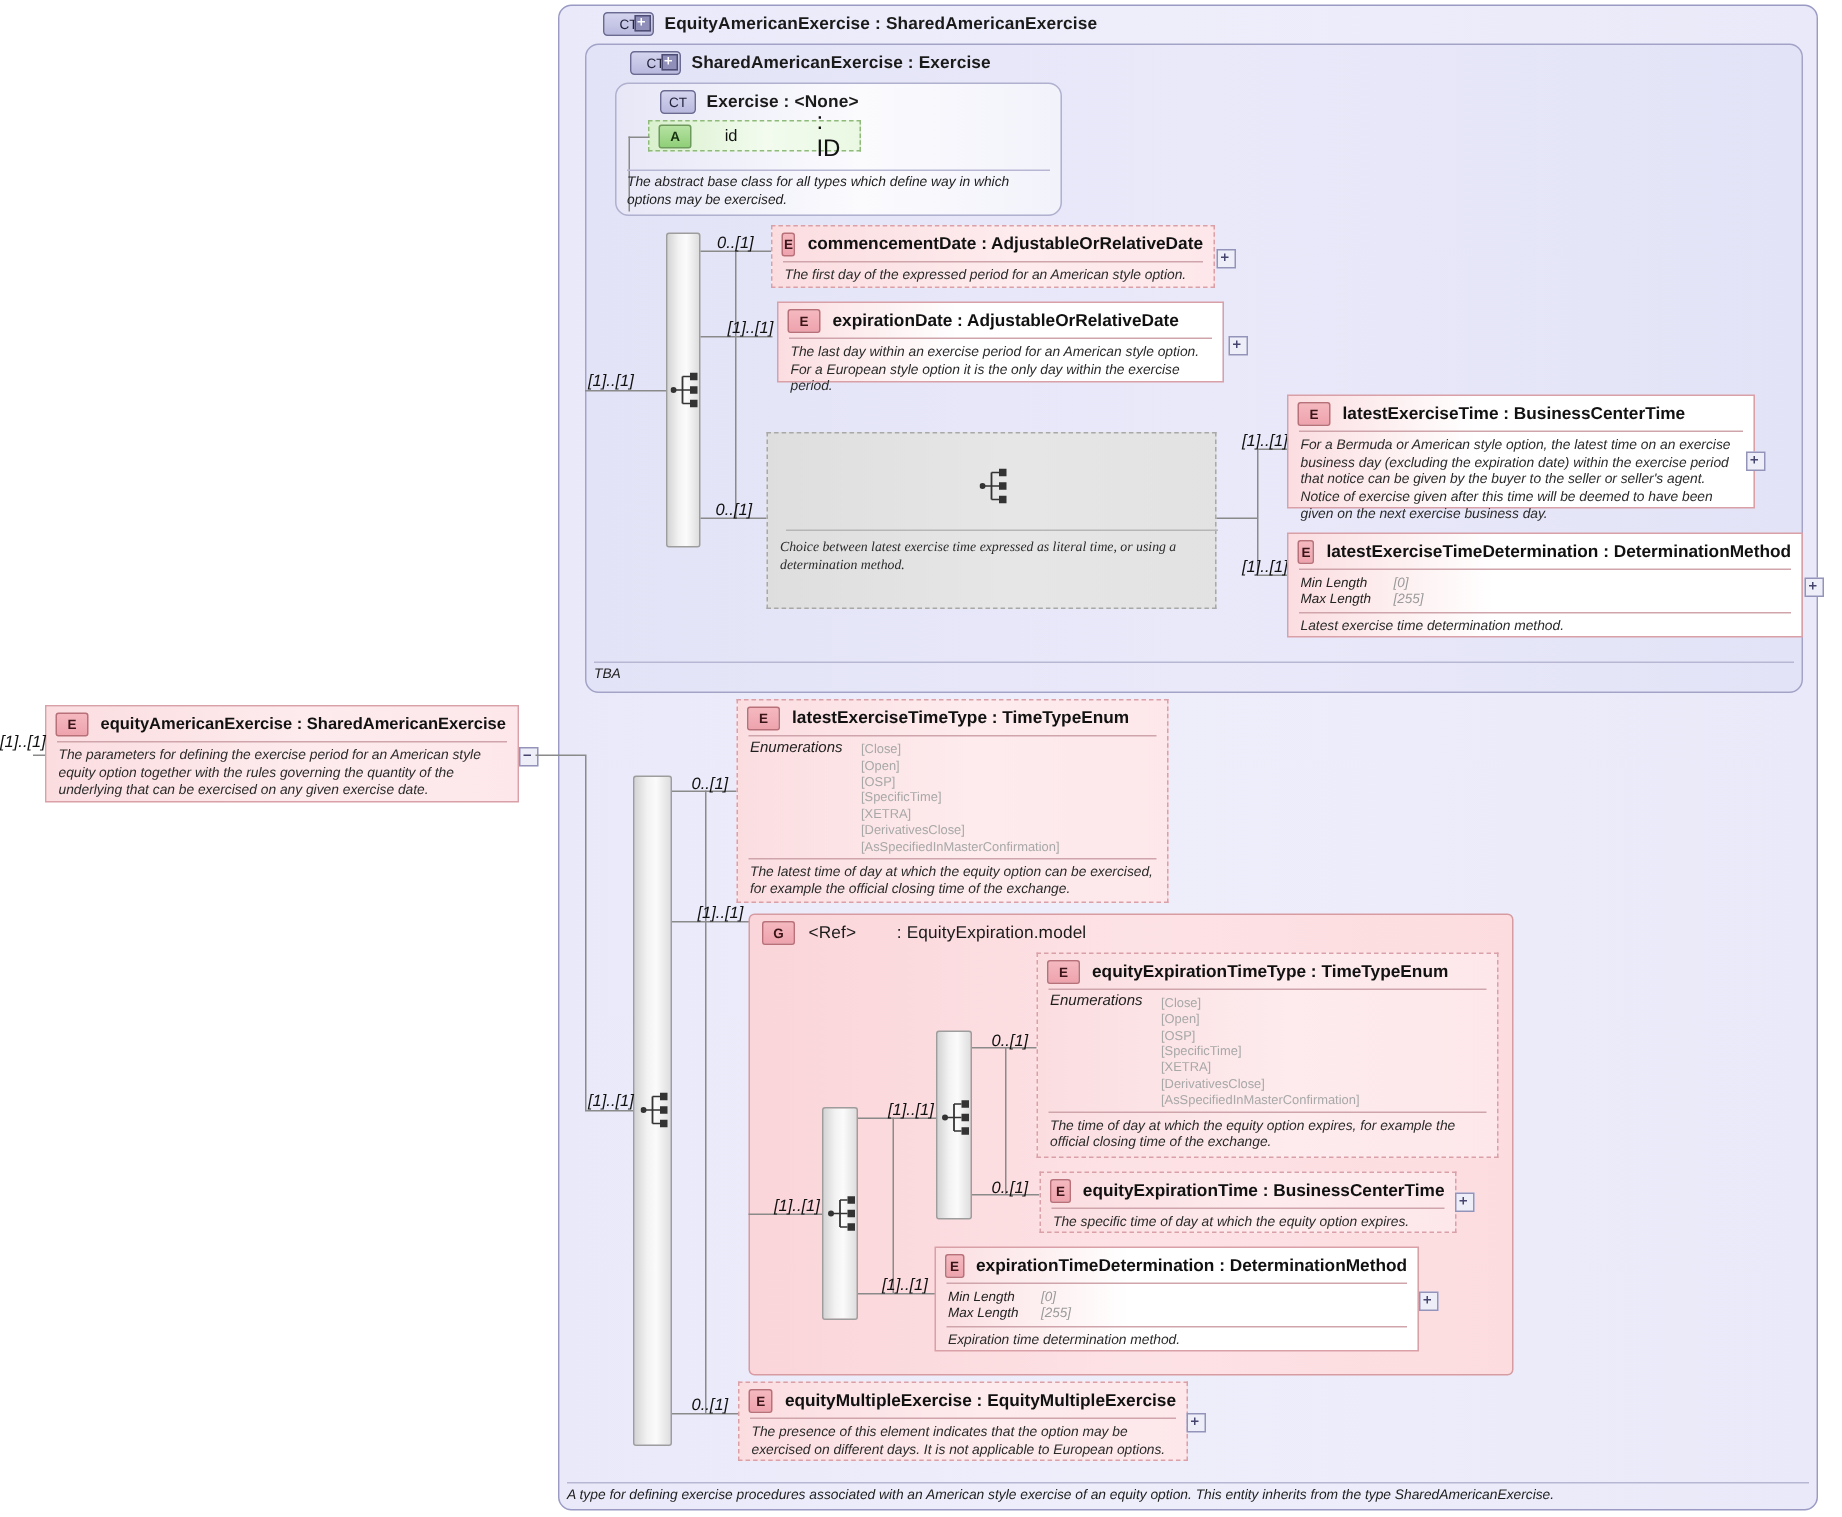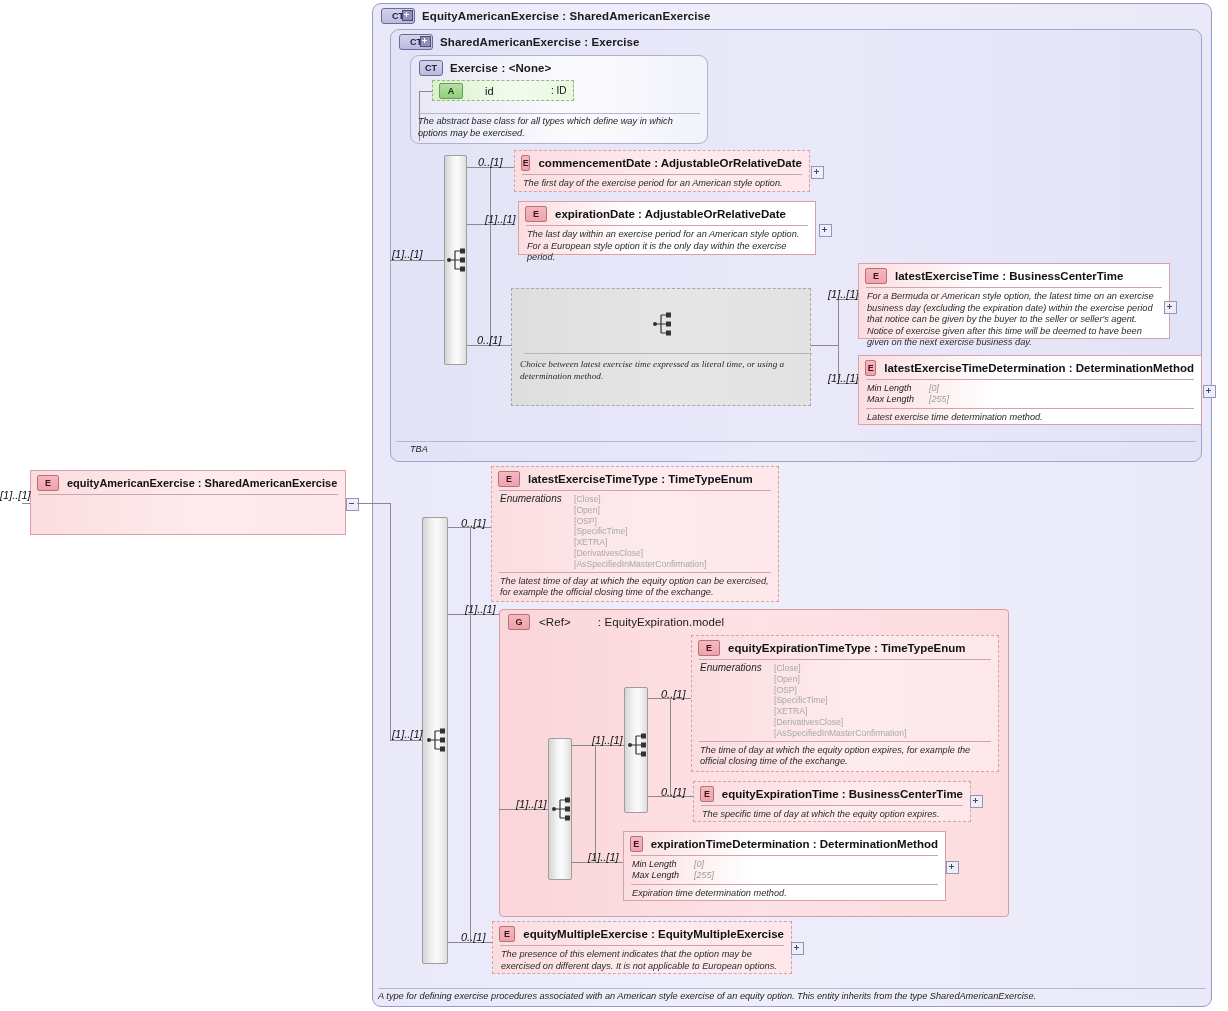--- a/index.html
+++ b/index.html
@@ -26,24 +26,25 @@
     border:1px solid #d79ba2;border-radius:4px;
   }
 
   .hdr{display:flex;align-items:center;gap:7px;padding:5px 8px 3px 8px;}
   .hdr-title{font-size:11.5px;font-weight:bold;color:#1a1a1a;letter-spacing:.1px;white-space:nowrap;}
   .hdr-title.norm{font-weight:normal;}
 
   
   .badge{
     display:inline-flex;align-items:center;justify-content:center;
-    font-size:9px;font-weight:bold;color:#22223a;
+    font-size:9px;font-weight:normal;color:#22223a;
     width:26px;height:14px;border:1px solid #6a6a92;border-radius:3px;
     background:linear-gradient(to bottom,#d4d4ee,#b9b9df);
     position:relative;
+    margin-left:21px;
   }
   .badge .plus{
     position:absolute;right:1px;top:1px;width:9px;height:9px;
     background:#8f8fba;border:1px solid #4c4c74;
   }
   .badge .plus:before,.badge .plus:after{
     content:"";position:absolute;background:#fff;
   }
   .badge .plus:before{left:1px;top:3px;width:5px;height:1px;}
   .badge .plus:after{left:3px;top:1px;width:1px;height:5px;}
@@ -100,21 +101,21 @@
   .choicebox .sep{height:1px;background:#b6b6b6;margin:0 6px;}
   .choicebox .desc{font-size:9.2px;font-style:italic;color:#2a2a2a;line-height:11.5px;padding:4px 8px;}
 
   
   .abox{
     background:linear-gradient(to right,#d9f0cd 0%,#f2fbee 55%,#eaf8e3 100%);
     border:1px dashed #8fba7c;
     display:flex;align-items:center;gap:10px;padding:3px 6px;
   }
   .abox .aname{font-size:11px;color:#111;width:56px;margin-left:12px;}
-  .abox .atype{font-size:10px;color:#111;}
+  .abox .atype{font-size:16px;color:#111;}
 
   
   .seqbar{
     background:linear-gradient(to right,#d4d4d4 0%,#f2f2f2 35%,#fbfbfb 60%,#dedede 100%);
     border:1px solid #9d9d9d;
   }
   .vln{background:#8a8a8a;width:1px;}
   .hln{background:#8a8a8a;height:1px;}
   .card{
     position:absolute;font-size:11px;font-style:italic;color:#111;white-space:nowrap;
@@ -148,21 +149,21 @@
   <div class="sepline" style="left:378px;top:988px;width:828px;"></div>
   <div class="footnote" style="left:378px;top:991px;width:828px;">A type for defining exercise procedures associated with an American style exercise of an equity option. This entity inherits from the type SharedAmericanExercise.</div>
 
   <div class="abs ct-inner" style="left:390px;top:29px;width:812px;height:433px;">
     <div class="hdr" style="padding-top:4px;">
       <span class="badge badge-ct"><span class="plus"></span>CT</span>
       <span class="hdr-title">SharedAmericanExercise : Exercise</span>
     </div>
   </div>
   <div class="sepline" style="left:396px;top:441px;width:800px;"></div>
-  <div class="footnote" style="left:410px;top:444px;">TBA</div>
+  <div class="footnote" style="left:396px;top:444px;">TBA</div>
 
   <div class="abs ct-plain" style="left:410px;top:55px;width:298px;height:89px;">
     <div class="hdr" style="padding:4px 8px 2px 8px;">
       <span class="badge badge-ct noplus">CT</span>
       <span class="hdr-title">Exercise : &lt;None&gt;</span>
     </div>
   </div>
 
   <div class="abs abox" style="left:432px;top:80px;width:142px;height:21px;">
     <span class="badge-a">A</span>
@@ -200,21 +201,21 @@
   <div class="card" style="left:478px;top:156px;">0..[1]</div>
   <div class="card" style="left:485px;top:213px;">[1]..[1]</div>
   <div class="card" style="left:477px;top:334px;">0..[1]</div>
 
   <div class="abs ebox dashed" style="left:514px;top:150px;width:296px;height:42px;">
     <div class="e-hdr">
       <span class="badge-e">E</span>
       <span class="e-title">commencementDate : AdjustableOrRelativeDate</span>
     </div>
     <div class="sep"></div>
-    <div class="desc">The first day of the exercise period for an American style option.</div>
+    <div class="desc">The first day of the expressed period for an American style option.</div>
   </div>
   <div class="expander" style="left:811px;top:166px;"></div>
 
   <div class="abs ebox white" style="left:518px;top:201px;width:298px;height:54px;">
     <div class="e-hdr">
       <span class="badge-e">E</span>
       <span class="e-title">expirationDate : AdjustableOrRelativeDate</span>
     </div>
     <div class="sep"></div>
     <div class="desc">The last day within an exercise period for an American style option. For a European style option it is the only day within the exercise period.</div>
@@ -274,20 +275,21 @@
     <div class="desc">Latest exercise time determination method.</div>
   </div>
   <div class="expander" style="left:1203px;top:385px;"></div>
 
   <div class="abs ebox" style="left:30px;top:470px;width:316px;height:65px;">
     <div class="e-hdr">
       <span class="badge-e">E</span>
       <span class="e-title" style="font-size:11px;">equityAmericanExercise : SharedAmericanExercise</span>
     </div>
     <div class="sep"></div>
+    <div class="desc">The parameters for defining the exercise period for an American style equity option together with the rules governing the quantity of the underlying that can be exercised on any given exercise date.</div>
   </div>
   <div class="card" style="left:0px;top:489px;">[1]..[1]</div>
   <div class="abs hln" style="left:22px;top:503px;width:8px;"></div>
   <div class="expander minus" style="left:346px;top:498px;"></div>
   <div class="abs hln" style="left:357px;top:503px;width:33px;"></div>
 
   <div class="abs seqbar" style="left:422px;top:517px;width:26px;height:447px;border-radius:2px;"></div>
   <svg class="abs" style="left:427px;top:727px;width:20px;height:26px;">
     <circle cx="2" cy="13" r="2" fill="#333"></circle>
     <line x1="3" y1="13" x2="8" y2="13" stroke="#333" stroke-width="1"></line>

